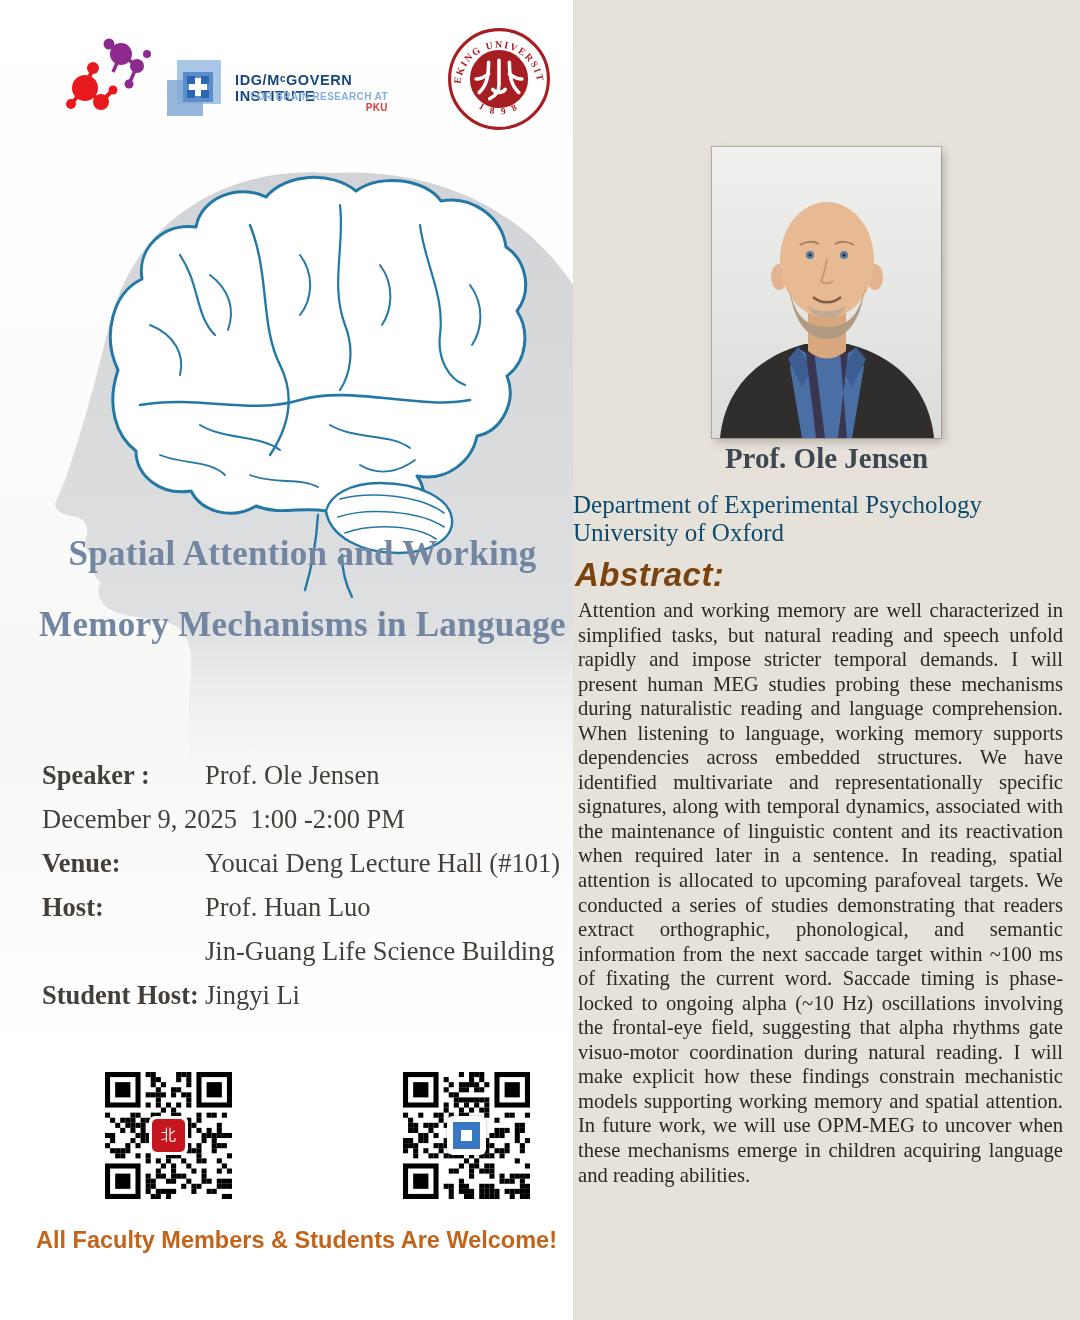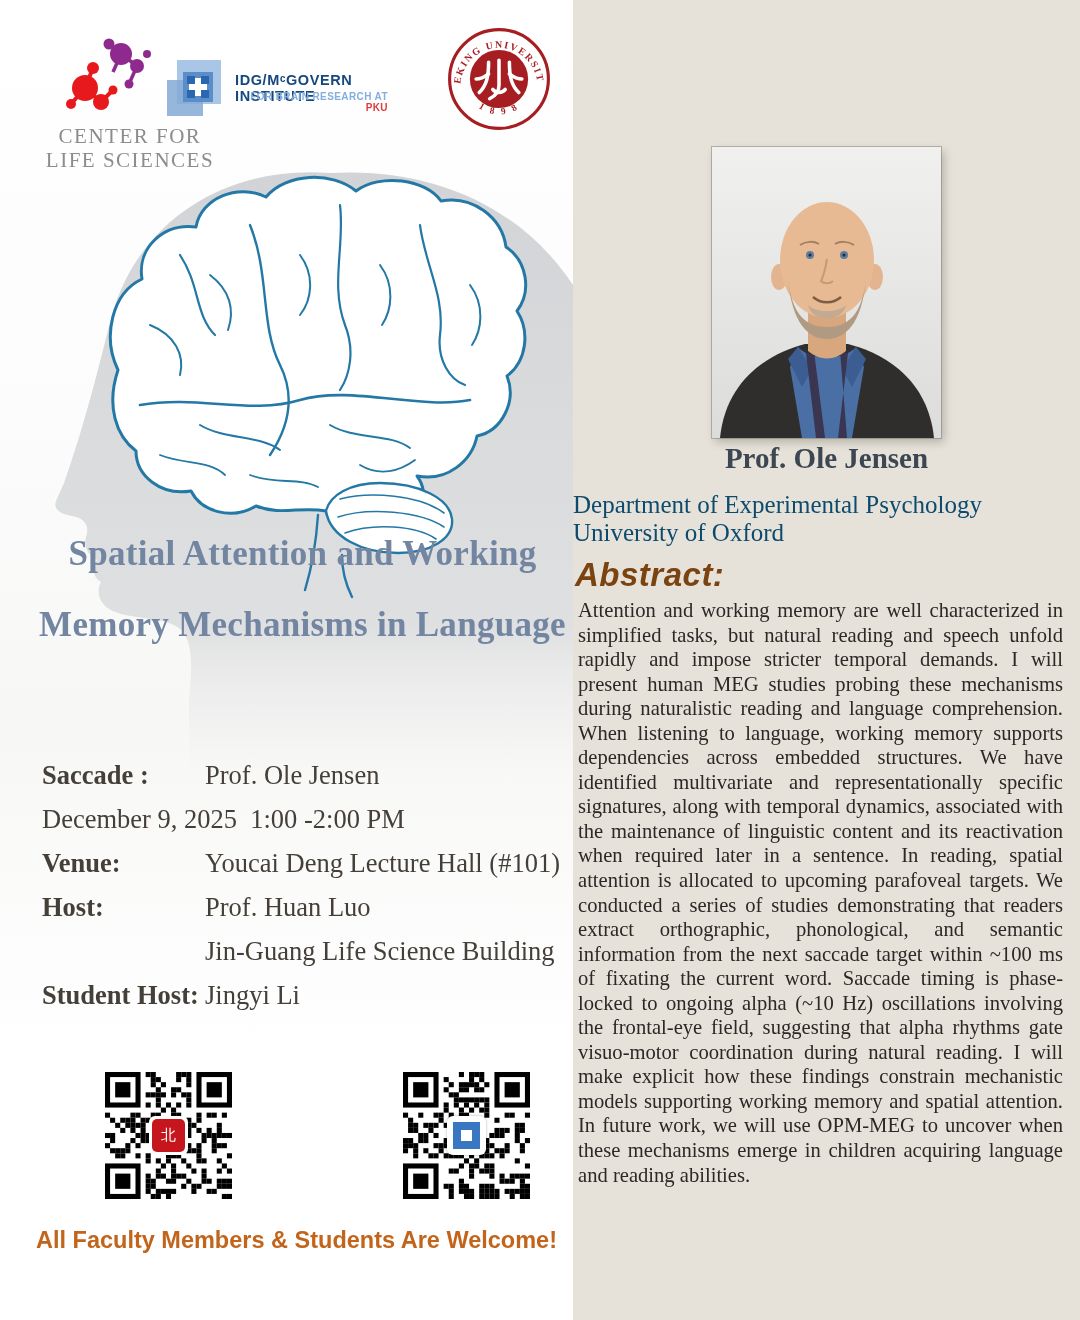--- a/index.html
+++ b/index.html
@@ -85,24 +85,20 @@
       <circle cx="46" cy="70" r="8" fill="#e8191c"></circle>
       <circle cx="38" cy="36" r="6" fill="#e8191c"></circle>
       <circle cx="16" cy="72" r="5" fill="#e8191c"></circle>
       <circle cx="58" cy="58" r="4.5" fill="#e8191c"></circle>
       <circle cx="66" cy="22" r="11" fill="#8e2a8e"></circle>
       <circle cx="82" cy="34" r="7" fill="#8e2a8e"></circle>
       <circle cx="54" cy="12" r="5.5" fill="#8e2a8e"></circle>
       <circle cx="74" cy="52" r="4.5" fill="#8e2a8e"></circle>
       <circle cx="92" cy="22" r="4" fill="#8e2a8e"></circle>
     </svg>
-    <div class="cls-wordmark">
-      <div>CENTER FOR</div>
-      <div>LIFE SCIENCES</div>
-    </div>
   </div>
 
   <div class="idg-logo">
     <svg class="idg-icon" viewBox="0 0 62 62">
       <rect x="12" y="2" width="44" height="44" fill="#a9c6e6"></rect>
       <rect x="2" y="22" width="36" height="36" fill="#84a9d6" opacity="0.85"></rect>
       <rect x="18" y="14" width="30" height="30" fill="#5b8ec9"></rect>
       <rect x="24" y="20" width="18" height="18" fill="#ffffff"></rect>
       <rect x="22" y="18" width="8" height="8" fill="#2b66b0"></rect>
       <rect x="36" y="18" width="8" height="8" fill="#2b66b0"></rect>
@@ -203,21 +199,21 @@
     </g>
   </svg>
 
   <div class="talk-title">
     <div class="line">Spatial Attention and Working</div>
     <div class="line">Memory Mechanisms in Language</div>
   </div>
 
   <div class="details">
     <div class="row">
-      <span class="lbl">Saccade :</span>
+      <span class="lbl">Speaker :</span>
       <span class="val">Prof. Ole Jensen</span>
     </div>
     <div class="row">
       <span class="val">December 9, 2025  1:00 -2:00 PM</span>
     </div>
     <div class="row">
       <span class="lbl">Venue:</span>
       <span class="val">Youcai Deng Lecture Hall (#101)</span>
     </div>
     <div class="row">

